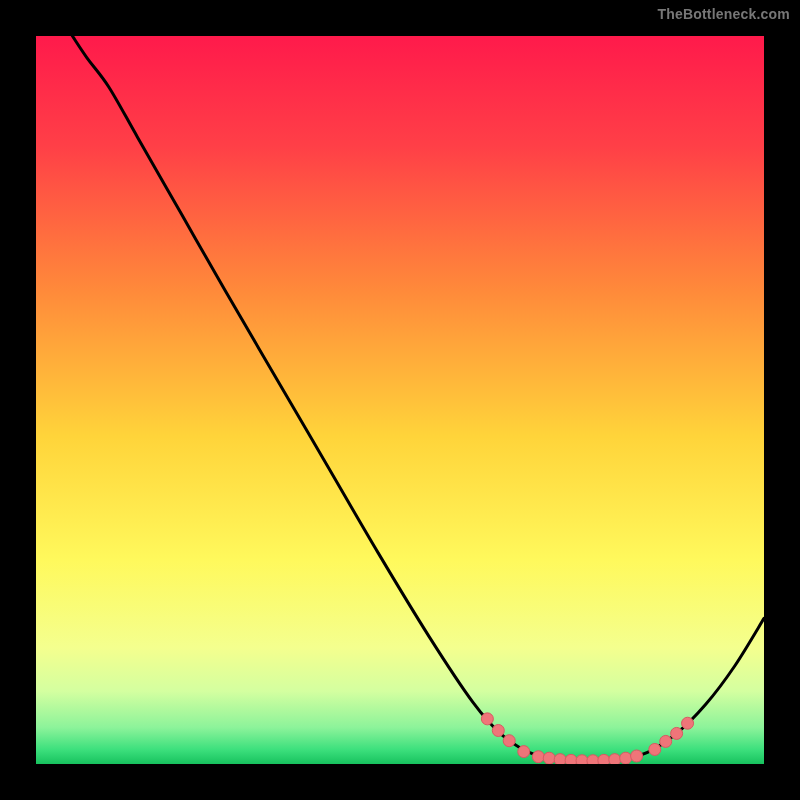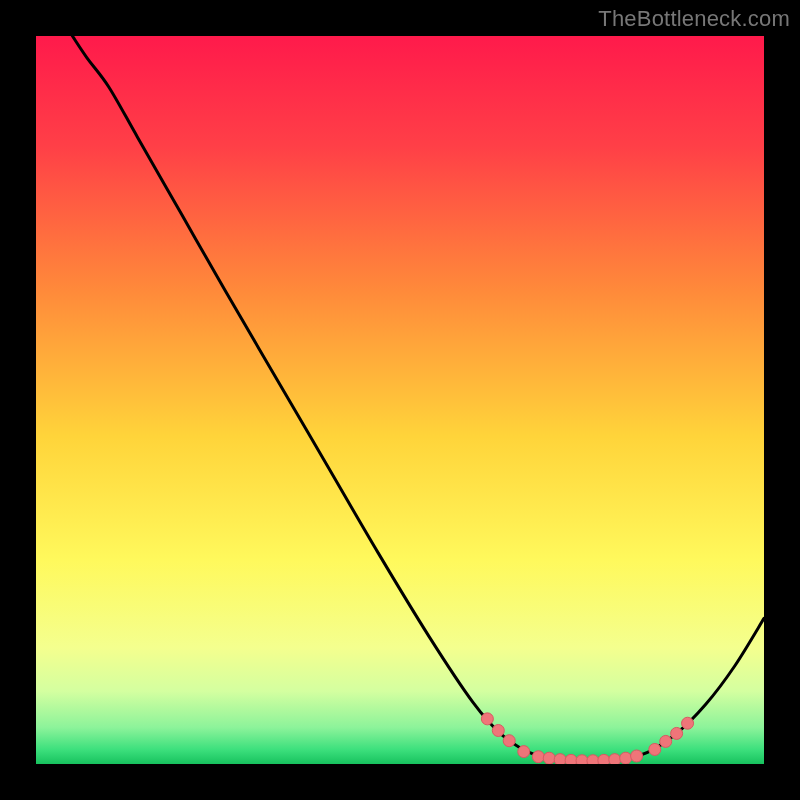--- a/index.html
+++ b/index.html
@@ -22,22 +22,22 @@
     left: 36px;
     top: 36px;
     width: 728px;
     height: 728px;
   }
   .watermark {
     position: absolute;
     top: 6px;
     right: 10px;
     color: #777777;
-    font-size: 22px;
-    font-weight: 400;
+    font-size: 14px;
+    font-weight: 700;
     letter-spacing: 0.2px;
     user-select: none;
     pointer-events: none;
   }
   svg { display: block; }
 </style>
 </head>
 <body>
 
 <div class="stage">

